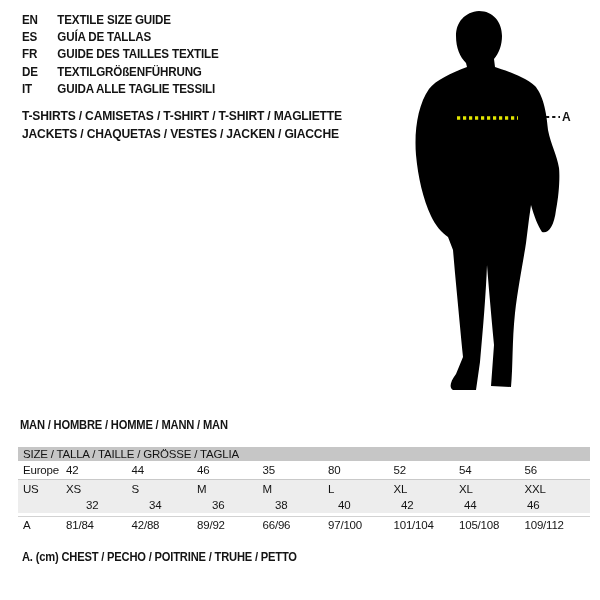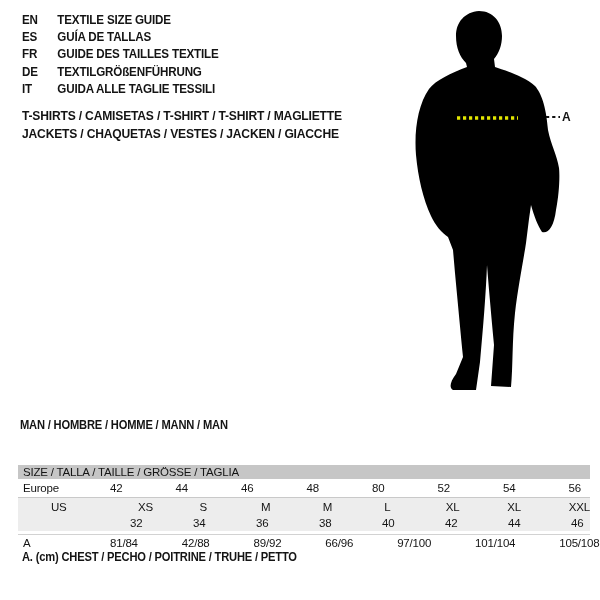--- a/index.html
+++ b/index.html
@@ -18,26 +18,26 @@
   .category-block{position:absolute;left:22px;top:107px;font-size:13px;font-weight:700;line-height:18px;}
 
   
   .figure-svg{position:absolute;left:395px;top:5px;}
   .measure-label{position:absolute;left:562px;top:110px;font-size:12px;font-weight:700;}
 
   
   .section-title{position:absolute;left:20px;top:418px;font-size:12px;font-weight:700;}
 
   
-  .table{position:absolute;left:18px;top:465px;width:572px;font-size:11.5px;letter-spacing:-0.2px;}
+  .table{position:absolute;left:18px;top:447px;width:572px;font-size:11.5px;letter-spacing:-0.2px;}
   .t-header{background:#c6c6c6;height:14px;line-height:14px;padding-left:5px;}
-  .t-row{display:grid;grid-template-columns:48px repeat(8,1fr);align-items:center;gap:44px;}
+  .t-row{display:grid;grid-template-columns:48px repeat(8,1fr);align-items:center;}
   .row-europe{height:18px;}
   .t-band{background:#ededed;border-top:1px solid #c9c9c9;}
-  .row-us{height:17px;margin-left:28px;}
+  .row-us{height:17px;}
   .row-num{height:16px;padding-left:20px;}
   .t-gap{height:3px;background:#ffffff;}
   .row-a{height:15px;border-top:1px solid #d2d2d2;}
   .t-label{padding-left:5px;}
   .t-cell{}
 
   
   .footnote{position:absolute;left:22px;top:550px;font-size:12px;font-weight:700;}
 </style>
 </head>
@@ -116,21 +116,21 @@
   <div class="section-title cond">MAN / HOMBRE / HOMME / MANN / MAN</div>
 
   <div class="table">
     <div class="t-header">SIZE / TALLA / TAILLE / GRÖSSE / TAGLIA</div>
 
     <div class="t-row row-europe">
       <div class="t-label">Europe</div>
       <div class="t-cell">42</div>
       <div class="t-cell">44</div>
       <div class="t-cell">46</div>
-      <div class="t-cell">48</div>
+      <div class="t-cell">35</div>
       <div class="t-cell">80</div>
       <div class="t-cell">52</div>
       <div class="t-cell">54</div>
       <div class="t-cell">56</div>
     </div>
 
     <div class="t-band">
       <div class="t-row row-us">
         <div class="t-label">US</div>
         <div class="t-cell">XS</div>

